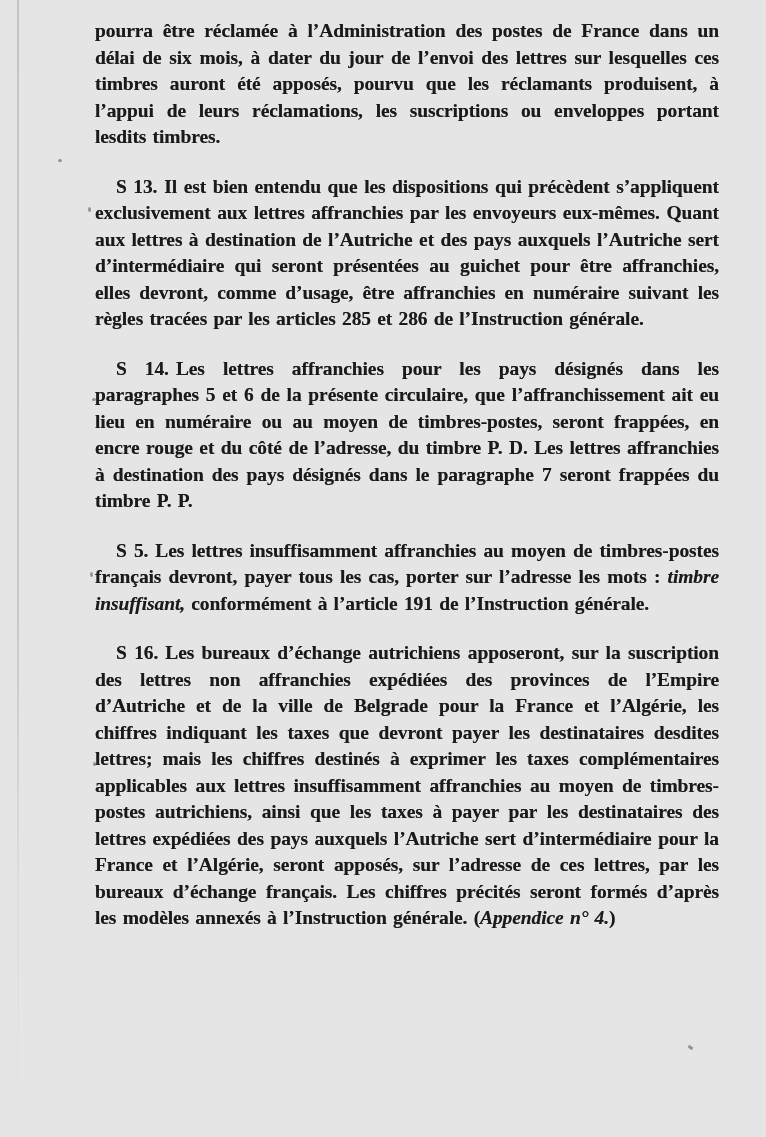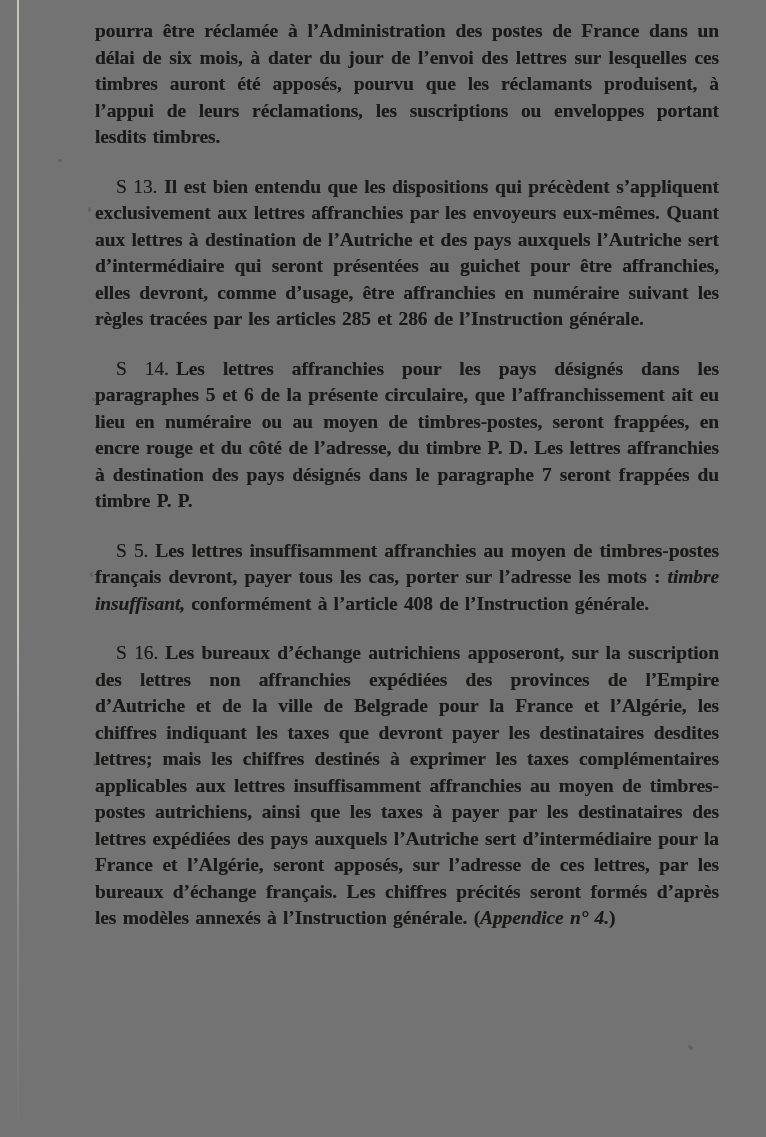--- a/index.html
+++ b/index.html
@@ -4,21 +4,21 @@
 <style>
   html, body {
     margin: 0;
     padding: 0;
     background: #ffffff;
   }
   .page {
     position: relative;
     width: 766px;
     height: 1137px;
-    background: #737373;
+    background: #e5e5e5;
     overflow: hidden;
     font-family: "Liberation Serif", "DejaVu Serif", serif;
     color: #1b1a18;
   }
   
   .edge-rule {
     position: absolute;
     left: 17px;
     top: 0;
     width: 2px;
@@ -42,21 +42,21 @@
   .para {
     margin: 0 0 23px 0;
   }
   .para.indent {
     text-indent: 21px;
   }
   .para:last-child {
     margin-bottom: 16px;
   }
   .sec-label {
-    font-weight: 400;
+    font-weight: 700;
     padding-right: 7px;
   }
   .italic-run {
     font-style: italic;
     font-weight: 600;
   }
   
   .speck {
     position: absolute;
     background: #555049;
@@ -86,21 +86,21 @@
 
     <p class="para indent">
       <span class="sec-label">S 13.</span><span>Il est bien entendu que les dispositions qui précèdent s’appliquent exclusivement aux lettres affranchies par les envoyeurs eux-mêmes. Quant aux lettres à destination de l’Autriche et des pays auxquels l’Autriche sert d’intermédiaire qui seront présentées au guichet pour être affranchies, elles devront, comme d’usage, être affranchies en numéraire suivant les règles tracées par les articles 285 et 286 de l’Instruction générale.</span>
     </p>
 
     <p class="para indent">
       <span class="sec-label">S 14.</span><span>Les lettres affranchies pour les pays désignés dans les paragraphes 5 et 6 de la présente circulaire, que l’affranchissement ait eu lieu en numéraire ou au moyen de timbres-postes, seront frappées, en encre rouge et du côté de l’adresse, du timbre P. D. Les lettres affranchies à destination des pays désignés dans le paragraphe 7 seront frappées du timbre P. P.</span>
     </p>
 
     <p class="para indent">
-      <span class="sec-label">S 5.</span><span>Les lettres insuffisamment affranchies au moyen de timbres-postes français devront, payer tous les cas, porter sur l’adresse les mots : </span><i class="italic-run">timbre insuffisant,</i><span> conformément à l’article 408 de l’Instruction générale.</span>
+      <span class="sec-label">S 5.</span><span>Les lettres insuffisamment affranchies au moyen de timbres-postes français devront, payer tous les cas, porter sur l’adresse les mots : </span><i class="italic-run">timbre insuffisant,</i><span> conformément à l’article 191 de l’Instruction générale.</span>
     </p>
 
     <p class="para indent">
       <span class="sec-label">S 16.</span><span>Les bureaux d’échange autrichiens apposeront, sur la suscription des lettres non affranchies expédiées des provinces de l’Empire d’Autriche et de la ville de Belgrade pour la France et l’Algérie, les chiffres indiquant les taxes que devront payer les destinataires desdites lettres; mais les chiffres destinés à exprimer les taxes complémentaires applicables aux lettres insuffisamment affranchies au moyen de timbres-postes autrichiens, ainsi que les taxes à payer par les destinataires des lettres expédiées des pays auxquels l’Autriche sert d’intermédiaire pour la France et l’Algérie, seront apposés, sur l’adresse de ces lettres, par les bureaux d’échange français. Les chiffres précités seront formés d’après les modèles annexés à l’Instruction générale. (</span><i class="italic-run">Appendice n° 4.</i><span>)</span>
     </p>
 
   </div>
 </div>
 
 </body></html>

